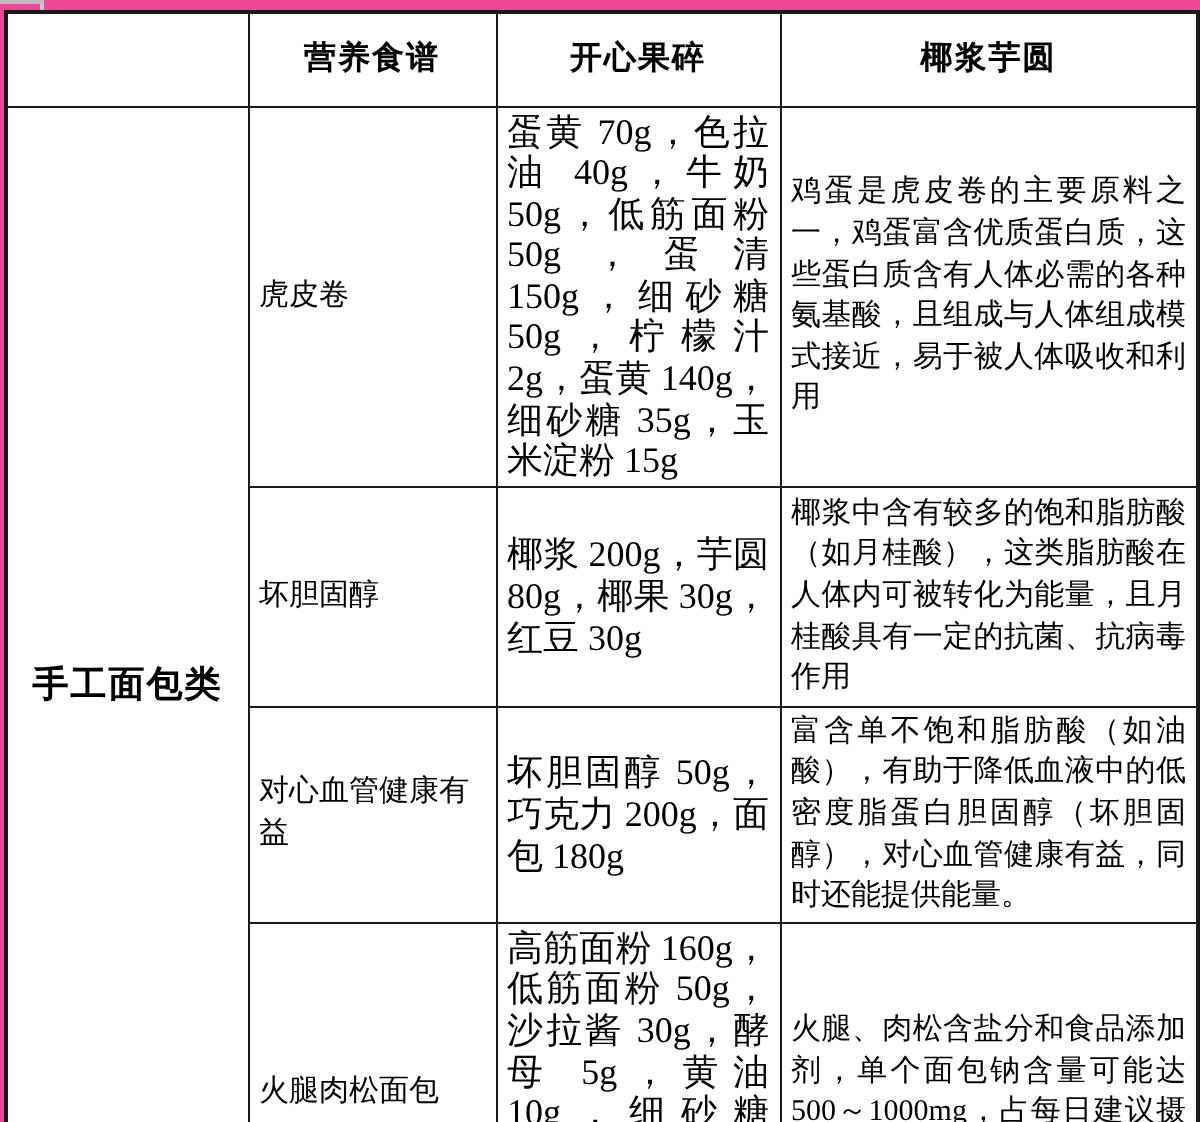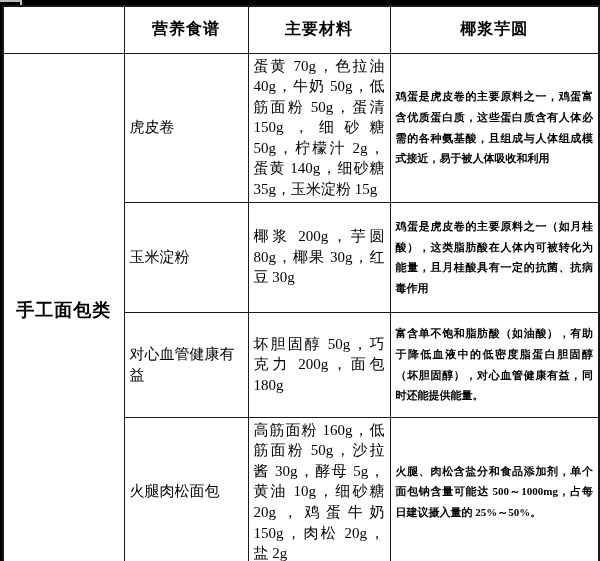--- a/index.html
+++ b/index.html
@@ -9,21 +9,21 @@
     width: 600px;
     height: 561px;
     font-family: "Liberation Serif", "DejaVu Serif", serif;
     color: #000000;
   }
   .page {
     position: relative;
     width: 600px;
     height: 561px;
     overflow: hidden;
-    background: #000000;
+    background: #ec4899;
   }
   
   .corner-artifact {
     position: absolute;
     left: 0;
     top: 0;
     width: 22px;
     height: 13px;
     border-top: 2px solid #bcbcbc;
     border-right: 2px solid #c6c6c6;
@@ -66,71 +66,70 @@
     letter-spacing: 1px;
     padding: 2px 2px;
   }
   td.recipe-cell {
     font-size: 15px;
     vertical-align: middle;
     padding: 2px 11px;
     line-height: 21px;
   }
   td.ingredients-cell {
-    font-size: 15px;
+    font-size: 18px;
     line-height: 20.6px;
     text-align: justify;
     text-align-last: left;
     vertical-align: middle;
     padding: 1px 5px;
     margin-left: 24px;
   }
   td.analysis-cell {
-    font-size: 11px;
+    font-size: 15px;
     line-height: 20.6px;
     text-align: justify;
     text-align-last: left;
     vertical-align: middle;
     padding: 1px 7px;
-    font-weight: bold;
   }
 </style>
 </head>
 <body>
 
 <div class="page">
   <div class="corner-artifact"></div>
 
   <table class="nutrition">
     <colgroup>
       <col style="width:121px">
       <col style="width:124px">
       <col style="width:142px">
       <col style="width:209px">
     </colgroup>
 
     <tbody>
         <tr style="height:47px">
       <td class="corner-cell"></td>
       <th class="col-header">营养食谱</th>
-      <th class="col-header">主要材料</th>
+      <th class="col-header">开心果碎</th>
       <th class="col-header">椰浆芋圆</th>
     </tr>
 
     <tr style="height:145px">
       <td class="category-cell" rowspan="4">手工面包类</td>
       <td class="recipe-cell">虎皮卷</td>
       <td class="ingredients-cell">蛋黄 70g，色拉油 40g，牛奶 50g，低筋面粉 50g，蛋清 150g，细砂糖 50g，柠檬汁 2g，蛋黄 140g，细砂糖 35g，玉米淀粉 15g</td>
       <td class="analysis-cell">鸡蛋是虎皮卷的主要原料之一，鸡蛋富含优质蛋白质，这些蛋白质含有人体必需的各种氨基酸，且组成与人体组成模式接近，易于被人体吸收和利用</td>
     </tr>
 
     <tr style="height:110px">
-      <td class="recipe-cell">玉米淀粉</td>
+      <td class="recipe-cell">坏胆固醇</td>
       <td class="ingredients-cell">椰浆 200g，芋圆 80g，椰果 30g，红豆 30g</td>
-      <td class="analysis-cell">鸡蛋是虎皮卷的主要原料之一（如月桂酸），这类脂肪酸在人体内可被转化为能量，且月桂酸具有一定的抗菌、抗病毒作用</td>
+      <td class="analysis-cell">椰浆中含有较多的饱和脂肪酸（如月桂酸），这类脂肪酸在人体内可被转化为能量，且月桂酸具有一定的抗菌、抗病毒作用</td>
     </tr>
 
     <tr style="height:105px">
       <td class="recipe-cell">对心血管健康有益</td>
       <td class="ingredients-cell">坏胆固醇 50g，巧克力 200g，面包 180g</td>
       <td class="analysis-cell">富含单不饱和脂肪酸（如油酸），有助于降低血液中的低密度脂蛋白胆固醇（坏胆固醇），对心血管健康有益，同时还能提供能量。</td>
     </tr>
 
     <tr style="height:144px">
       <td class="recipe-cell">火腿肉松面包</td>

